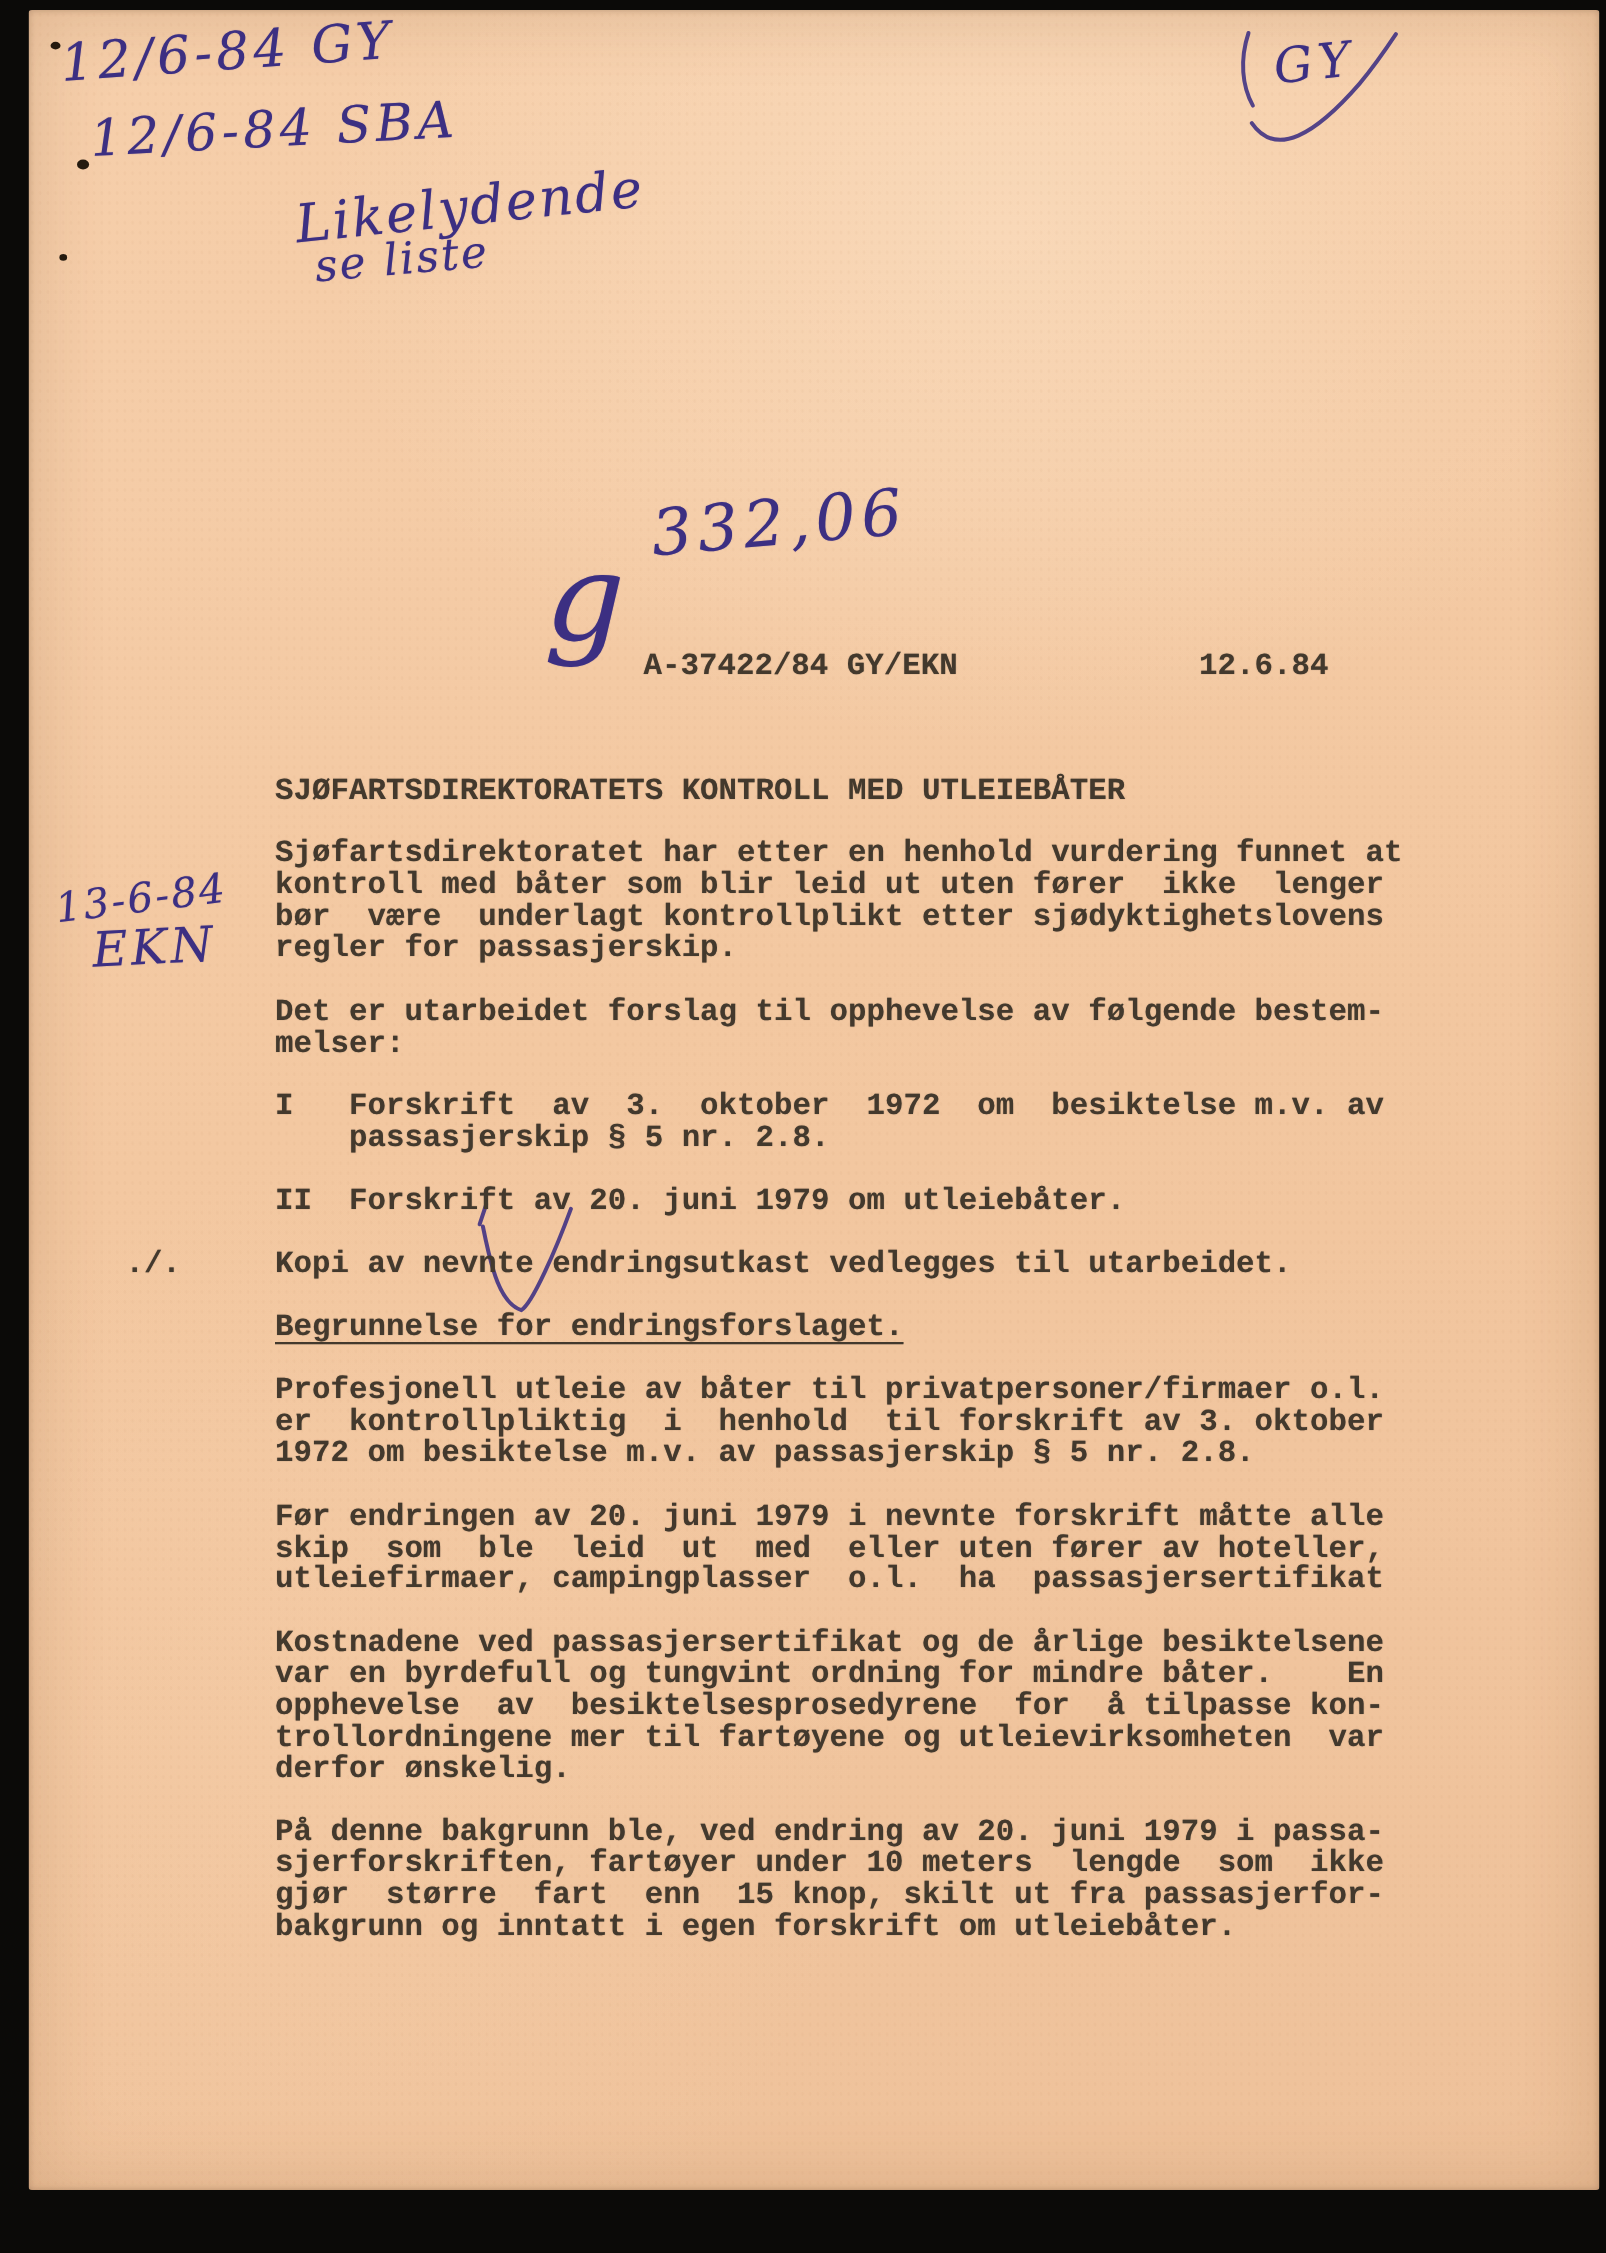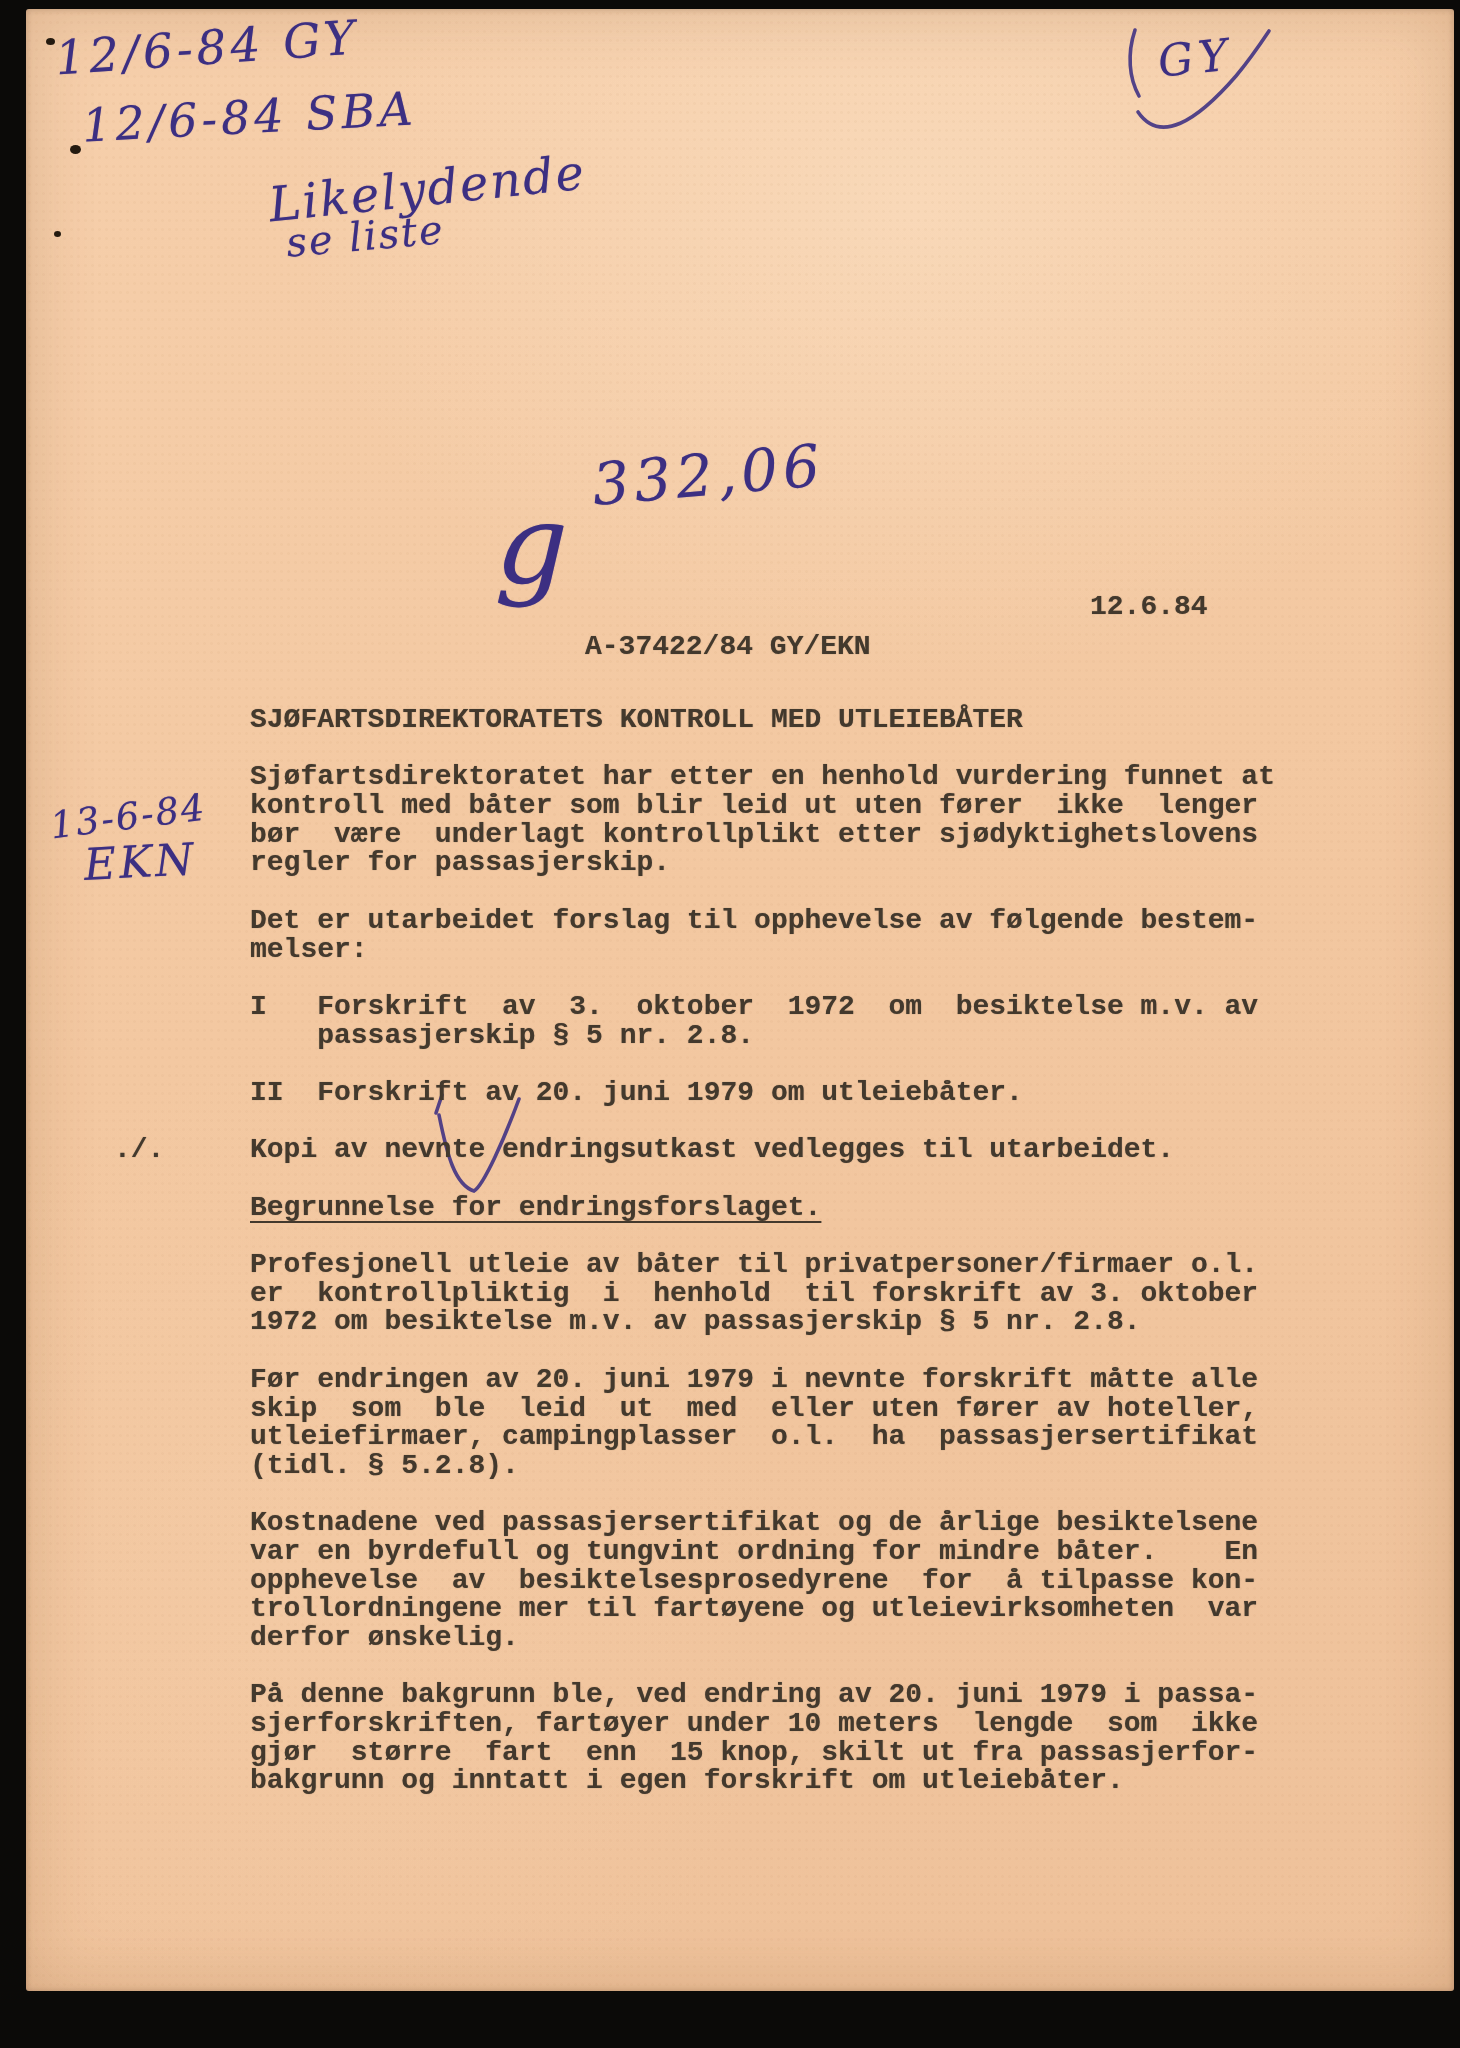--- a/index.html
+++ b/index.html
@@ -32,21 +32,21 @@
   
   .typed, .typed-line, .ref-text, .attach {
     font-family:"Liberation Mono","DejaVu Sans Mono",monospace;
     font-weight:700; font-size:28px; color:#43392d;
     text-shadow:0 0 1px rgba(67,57,45,0.55);
   }
   .typed { position:absolute; left:250px; top:706px; }
   .typed-line { white-space:pre; height:28.7px; line-height:28.7px; }
   .typed-line.u { text-decoration:underline; text-underline-offset:6px; text-decoration-thickness:2px; }
   .ref-text { position:absolute; top:592px; white-space:pre; line-height:30px; }
-  #ref-case { left:585px;margin-top:40px; }
+  #ref-case { left:585px; }
   #ref-date { left:1090px; }
   .attach { position:absolute; left:114px; top:1136px; line-height:28.7px; }
 
   
   .hw {
     position:absolute;
     font-family:"DejaVu Serif", serif; font-style:italic;
     color:#3c2f82; text-shadow:0 0 1px rgba(60,47,130,0.45);
     white-space:nowrap; line-height:1;
   }
@@ -119,21 +119,20 @@
       <div class="typed-line"></div>
       <div class="typed-line u">Begrunnelse for endringsforslaget.</div>
       <div class="typed-line"></div>
       <div class="typed-line">Profesjonell utleie av båter til privatpersoner/firmaer o.l.</div>
       <div class="typed-line">er  kontrollpliktig  i  henhold  til forskrift av 3. oktober</div>
       <div class="typed-line">1972 om besiktelse m.v. av passasjerskip § 5 nr. 2.8.</div>
       <div class="typed-line"></div>
       <div class="typed-line">Før endringen av 20. juni 1979 i nevnte forskrift måtte alle</div>
       <div class="typed-line">skip  som  ble  leid  ut  med  eller uten fører av hoteller,</div>
       <div class="typed-line">utleiefirmaer, campingplasser  o.l.  ha  passasjersertifikat</div>
-      <div class="typed-line">(tidl. § 5.2.8).</div>
       <div class="typed-line"></div>
       <div class="typed-line">Kostnadene ved passasjersertifikat og de årlige besiktelsene</div>
       <div class="typed-line">var en byrdefull og tungvint ordning for mindre båter.    En</div>
       <div class="typed-line">opphevelse  av  besiktelsesprosedyrene  for  å tilpasse kon-</div>
       <div class="typed-line">trollordningene mer til fartøyene og utleievirksomheten  var</div>
       <div class="typed-line">derfor ønskelig.</div>
       <div class="typed-line"></div>
       <div class="typed-line">På denne bakgrunn ble, ved endring av 20. juni 1979 i passa-</div>
       <div class="typed-line">sjerforskriften, fartøyer under 10 meters  lengde  som  ikke</div>
       <div class="typed-line">gjør  større  fart  enn  15 knop, skilt ut fra passasjerfor-</div>

